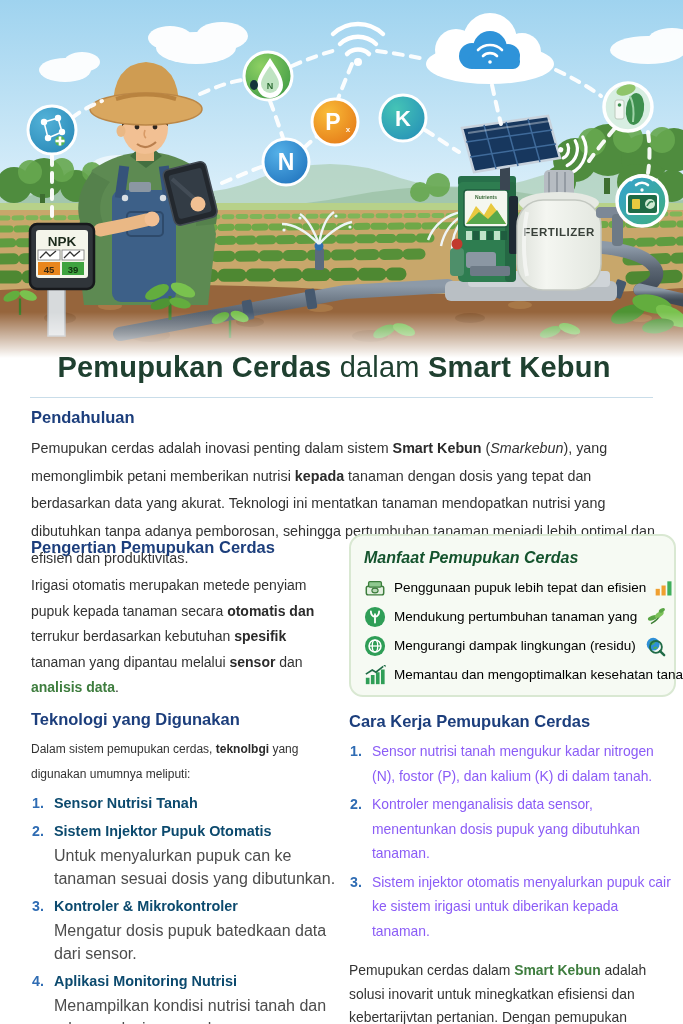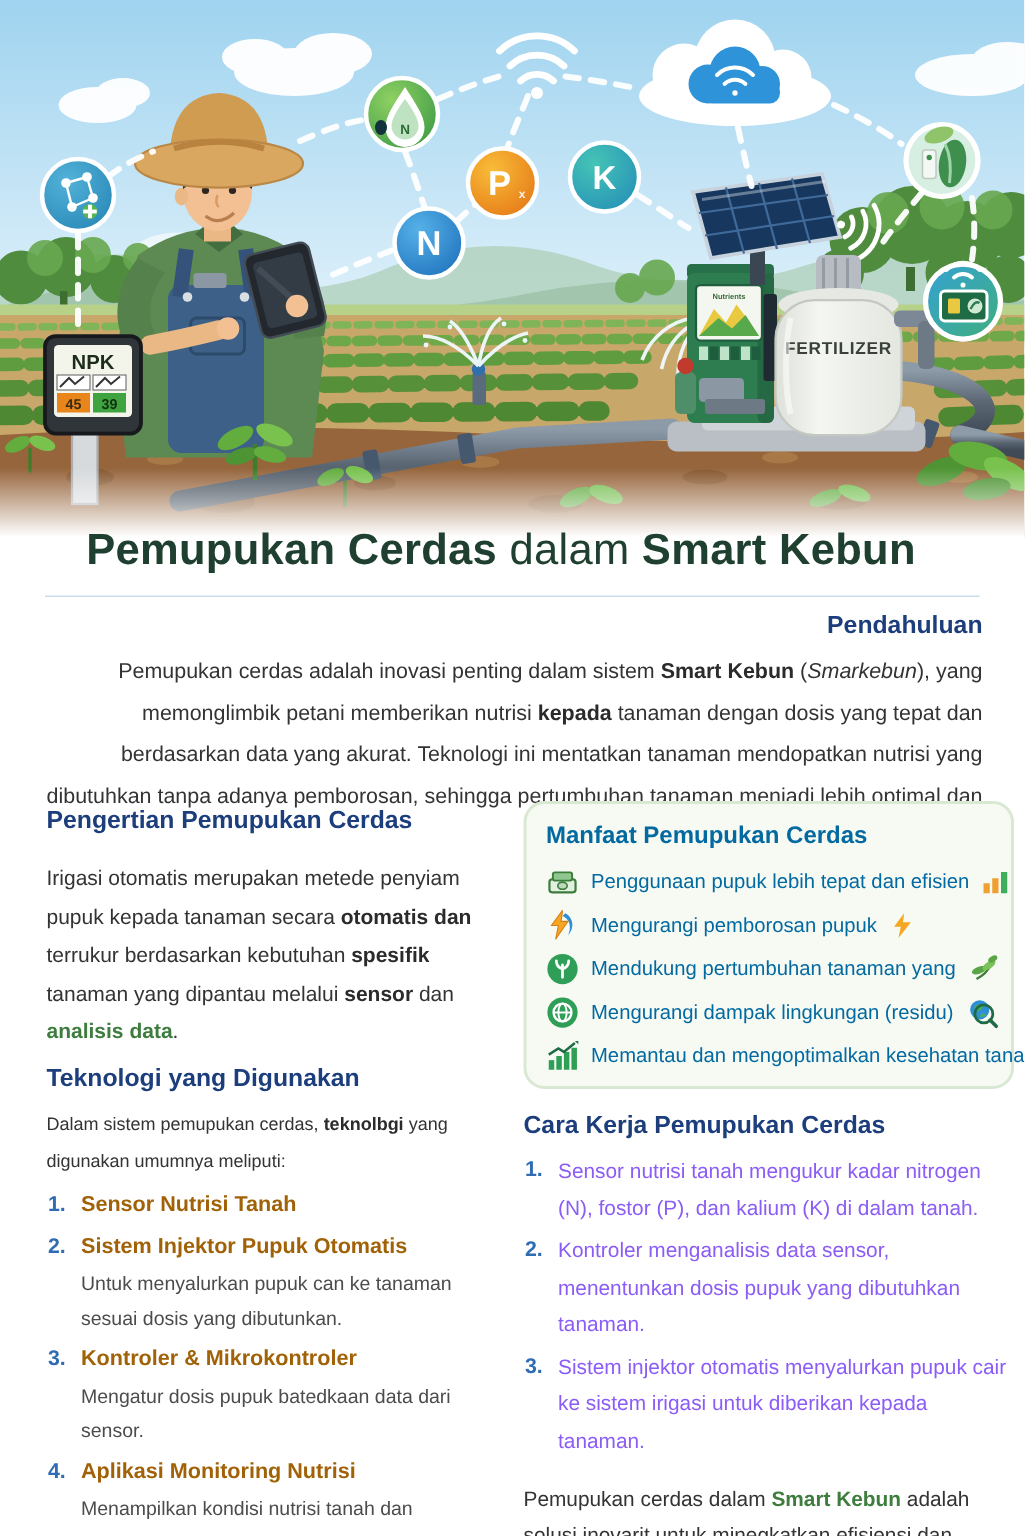--- a/index.html
+++ b/index.html
@@ -10,49 +10,49 @@
   .hero svg{display:block;}
 
   .title-row{position:absolute;top:351px;left:0;width:668px;text-align:center;
     font-size:29px;color:#1f4030;letter-spacing:.2px;white-space:nowrap;}
   .t-b{font-weight:700;}
   .t-m{font-weight:400;}
 
   .divider{position:absolute;top:397px;left:30px;width:623px;border-top:1.5px solid #c9dde9;}
 
   h2.sec{font-size:16.5px;line-height:20px;font-weight:700;color:#1c3e7c;margin:0 0 8px 0;}
-  .intro{position:absolute;top:407px;left:31px;width:624px;text-align:right;}
+  .intro{position:absolute;top:407px;left:31px;width:624px;}
   .intro p{margin:2px 0 14px 0;font-size:14.3px;line-height:27.5px;color:#333;}
 
   .col-left{position:absolute;top:537px;left:31px;width:310px;}
   .col-right{position:absolute;top:534px;left:349px;width:327px;}
 
   .body-p{font-size:14px;line-height:25.5px;color:#333;margin:16px 0 8px 0;}
   .intro-p{font-size:12px;line-height:25px;color:#333;margin:0 0 4px 0;}
   .seg-b{font-weight:700;color:#2b2b2b;}
   .seg-i{font-style:italic;}
   .seg-g{color:#3e7d3e;font-weight:700;}
 
   ol.num-list{list-style:none;margin:2px 0 0 0;padding:0;counter-reset:n;}
   ol.num-list>li{counter-increment:n;position:relative;padding-left:23px;margin:0 0 3px 0;}
   ol.num-list>li::before{content:counter(n) ".";position:absolute;left:1px;top:0;
     color:#2f6cb3;font-weight:700;font-size:14.2px;line-height:25px;}
-  .li-title{display:block;font-weight:700;color:#a16207;font-size:14.4px;line-height:25px;}
-  .li-desc{display:block;color:#4c4c4c;font-size:13px;line-height:23.5px;margin:0;}
+  .li-title{display:block;font-weight:700;color:#0c4a6e;font-size:14.4px;line-height:25px;}
+  .li-desc{display:block;color:#4c4c4c;font-size:16px;line-height:23.5px;margin:0;}
   .li-desc:empty{display:none;}
 
   ol.cara-list>li{margin:0 0 4px 0;}
   .li-body{display:block;color:#8b5cf6;font-size:13.9px;line-height:24.5px;}
   ol.cara-list>li::before{line-height:24.5px;}
 
   .benefit-box{background:#f6faf3;border:2px solid #d9e8d2;border-radius:14px;
     padding:12px 13px 9px 13px;margin:0 0 14px 0;}
-  .benefit-box h3{margin:0 0 9px 0;font-size:16px;line-height:20px;color:#0369a1;font-weight:700;}
+  .benefit-box h3{margin:0 0 9px 0;font-size:16px;line-height:20px;color:#14532d;font-weight:700;font-style:italic;}
   .b-row{display:flex;align-items:center;gap:8px;margin:0 0 7px 0;
-    font-size:13.5px;color:#0369a1;line-height:22px;white-space:nowrap;}
+    font-size:13.5px;color:#000000;line-height:22px;white-space:nowrap;}
   .b-row svg{flex:0 0 auto;}
   .b-row:last-child{margin-bottom:0;}
 
   .mt{margin-top:12px;}
 </style>
 </head>
 <body>
 
 <div class="page">
 
@@ -545,30 +545,20 @@
           <ellipse cx="12" cy="14.7" rx="3.4" ry="2.6" fill="#bcd9ba" stroke="#3c7d3c" stroke-width="1.2"></ellipse>
         </svg>
         <span>Penggunaan pupuk lebih tepat dan efisien</span>
         <svg width="20" height="20" viewBox="0 0 24 24">
           <rect x="2" y="13" width="5" height="8" fill="#f0a030"></rect>
           <rect x="9" y="9" width="5" height="12" fill="#f0a030"></rect>
           <rect x="16" y="4" width="5" height="17" fill="#3fae5c"></rect>
         </svg>
       </div>
 
-      <div class="b-row">
-        <svg width="22" height="22" viewBox="0 0 24 24">
-          <path d="M14,3 C20,6 21,14 16,19 C19,13 17,7 12,5 Z" fill="#2e8fd6"></path>
-          <polygon points="12,1 4,12 9,12 7,22 16,9 11,9" fill="#f5a623" stroke="#d87f12" stroke-width="0.8"></polygon>
-        </svg>
-        <span>Mengurangi pemborosan pupuk</span>
-        <svg width="18" height="18" viewBox="0 0 24 24">
-          <polygon points="13,1 4,13 10,13 8,23 19,9 12,9" fill="#f5a623"></polygon>
-        </svg>
-      </div>
 
       <div class="b-row">
         <svg width="22" height="22" viewBox="0 0 24 24">
           <circle cx="12" cy="12" r="11" fill="#2f9e57"></circle>
           <path d="M12,18 L12,9 M12,12 C9,11 7.5,9 7.5,6 M12,12 C15,11 16.5,9 16.5,6" stroke="#ffffff" stroke-width="2" fill="none" stroke-linecap="round"></path>
         </svg>
         <span>Mendukung pertumbuhan tanaman yang</span>
         <svg width="22" height="20" viewBox="0 0 24 24">
           <path d="M6,20 Q14,16 18,8" stroke="#3c7d33" stroke-width="1.8" fill="none"></path>
           <ellipse cx="8" cy="13" rx="6" ry="2.8" fill="#5aa545" transform="rotate(-20 8 13)"></ellipse>

